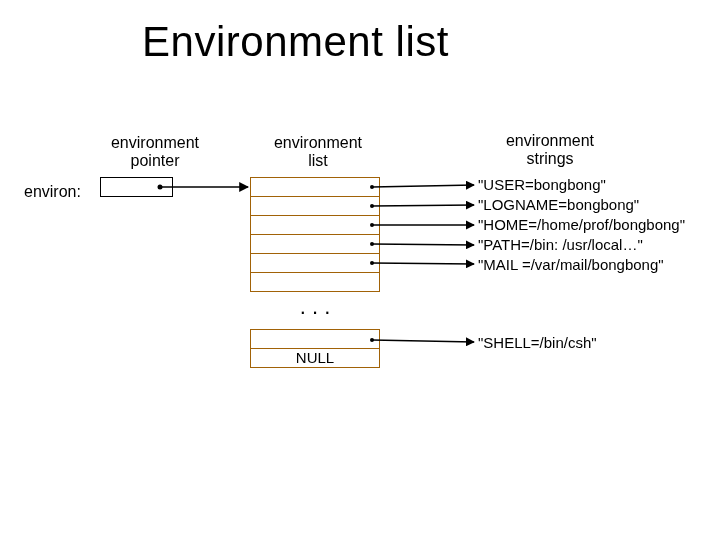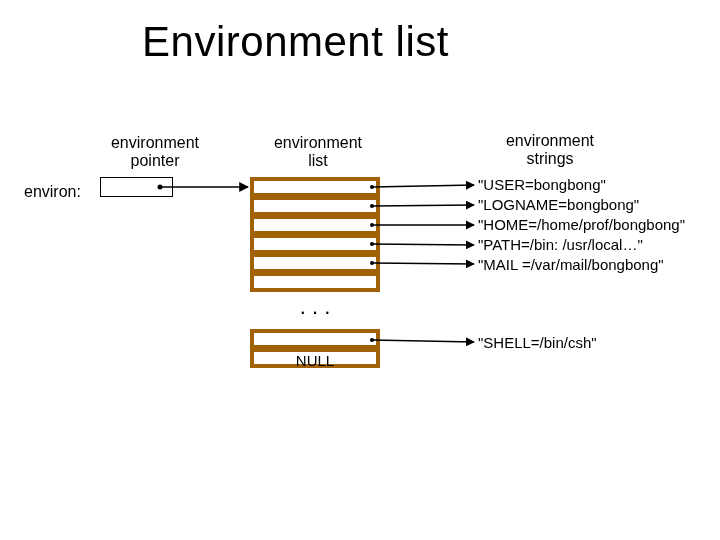--- a/index.html
+++ b/index.html
@@ -62,21 +62,21 @@
 
   
   .list-col {
     position: absolute;
     left: 250px;
     top: 177px;
   }
   .list-cell {
     width: 130px;
     height: 20px;
-    border: 4px solid #a16207;
+    border: 1px solid #a16207;
     box-sizing: border-box;
     margin-bottom: -1px;
     background: #fff;
     font-size: 15px;
     line-height: 18px;
     text-align: center;
   }
   .list-dots {
     width: 130px;
     height: 38px;

